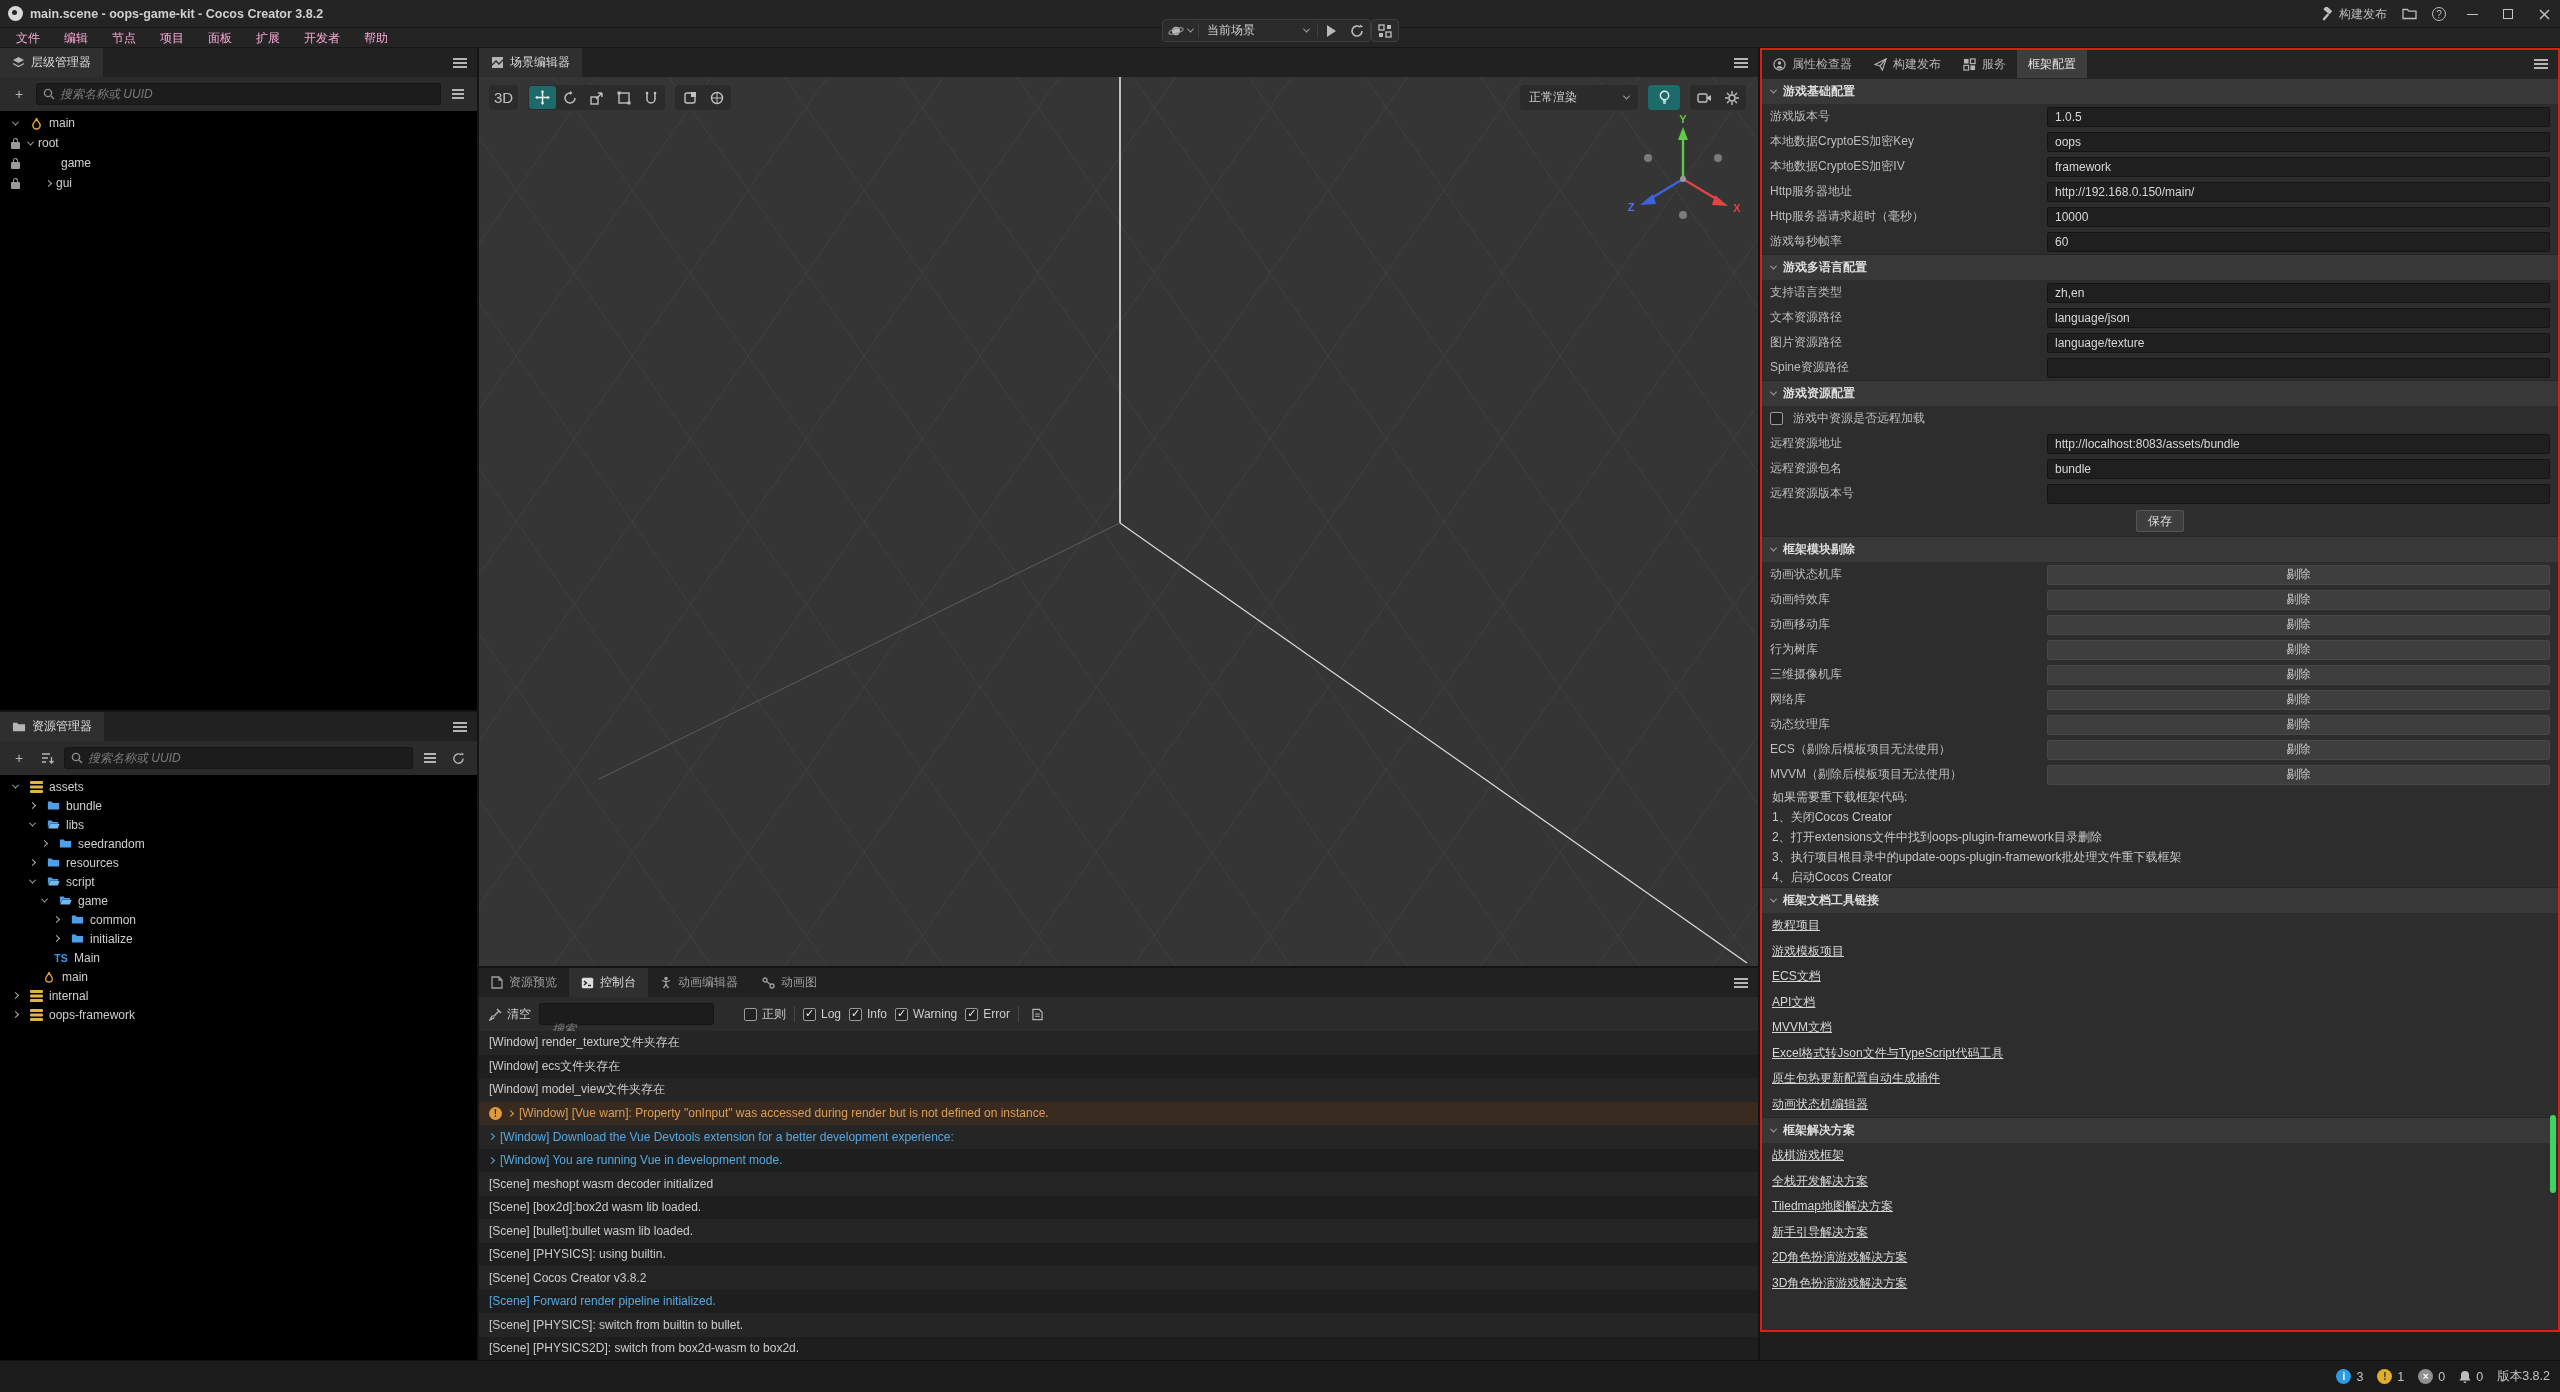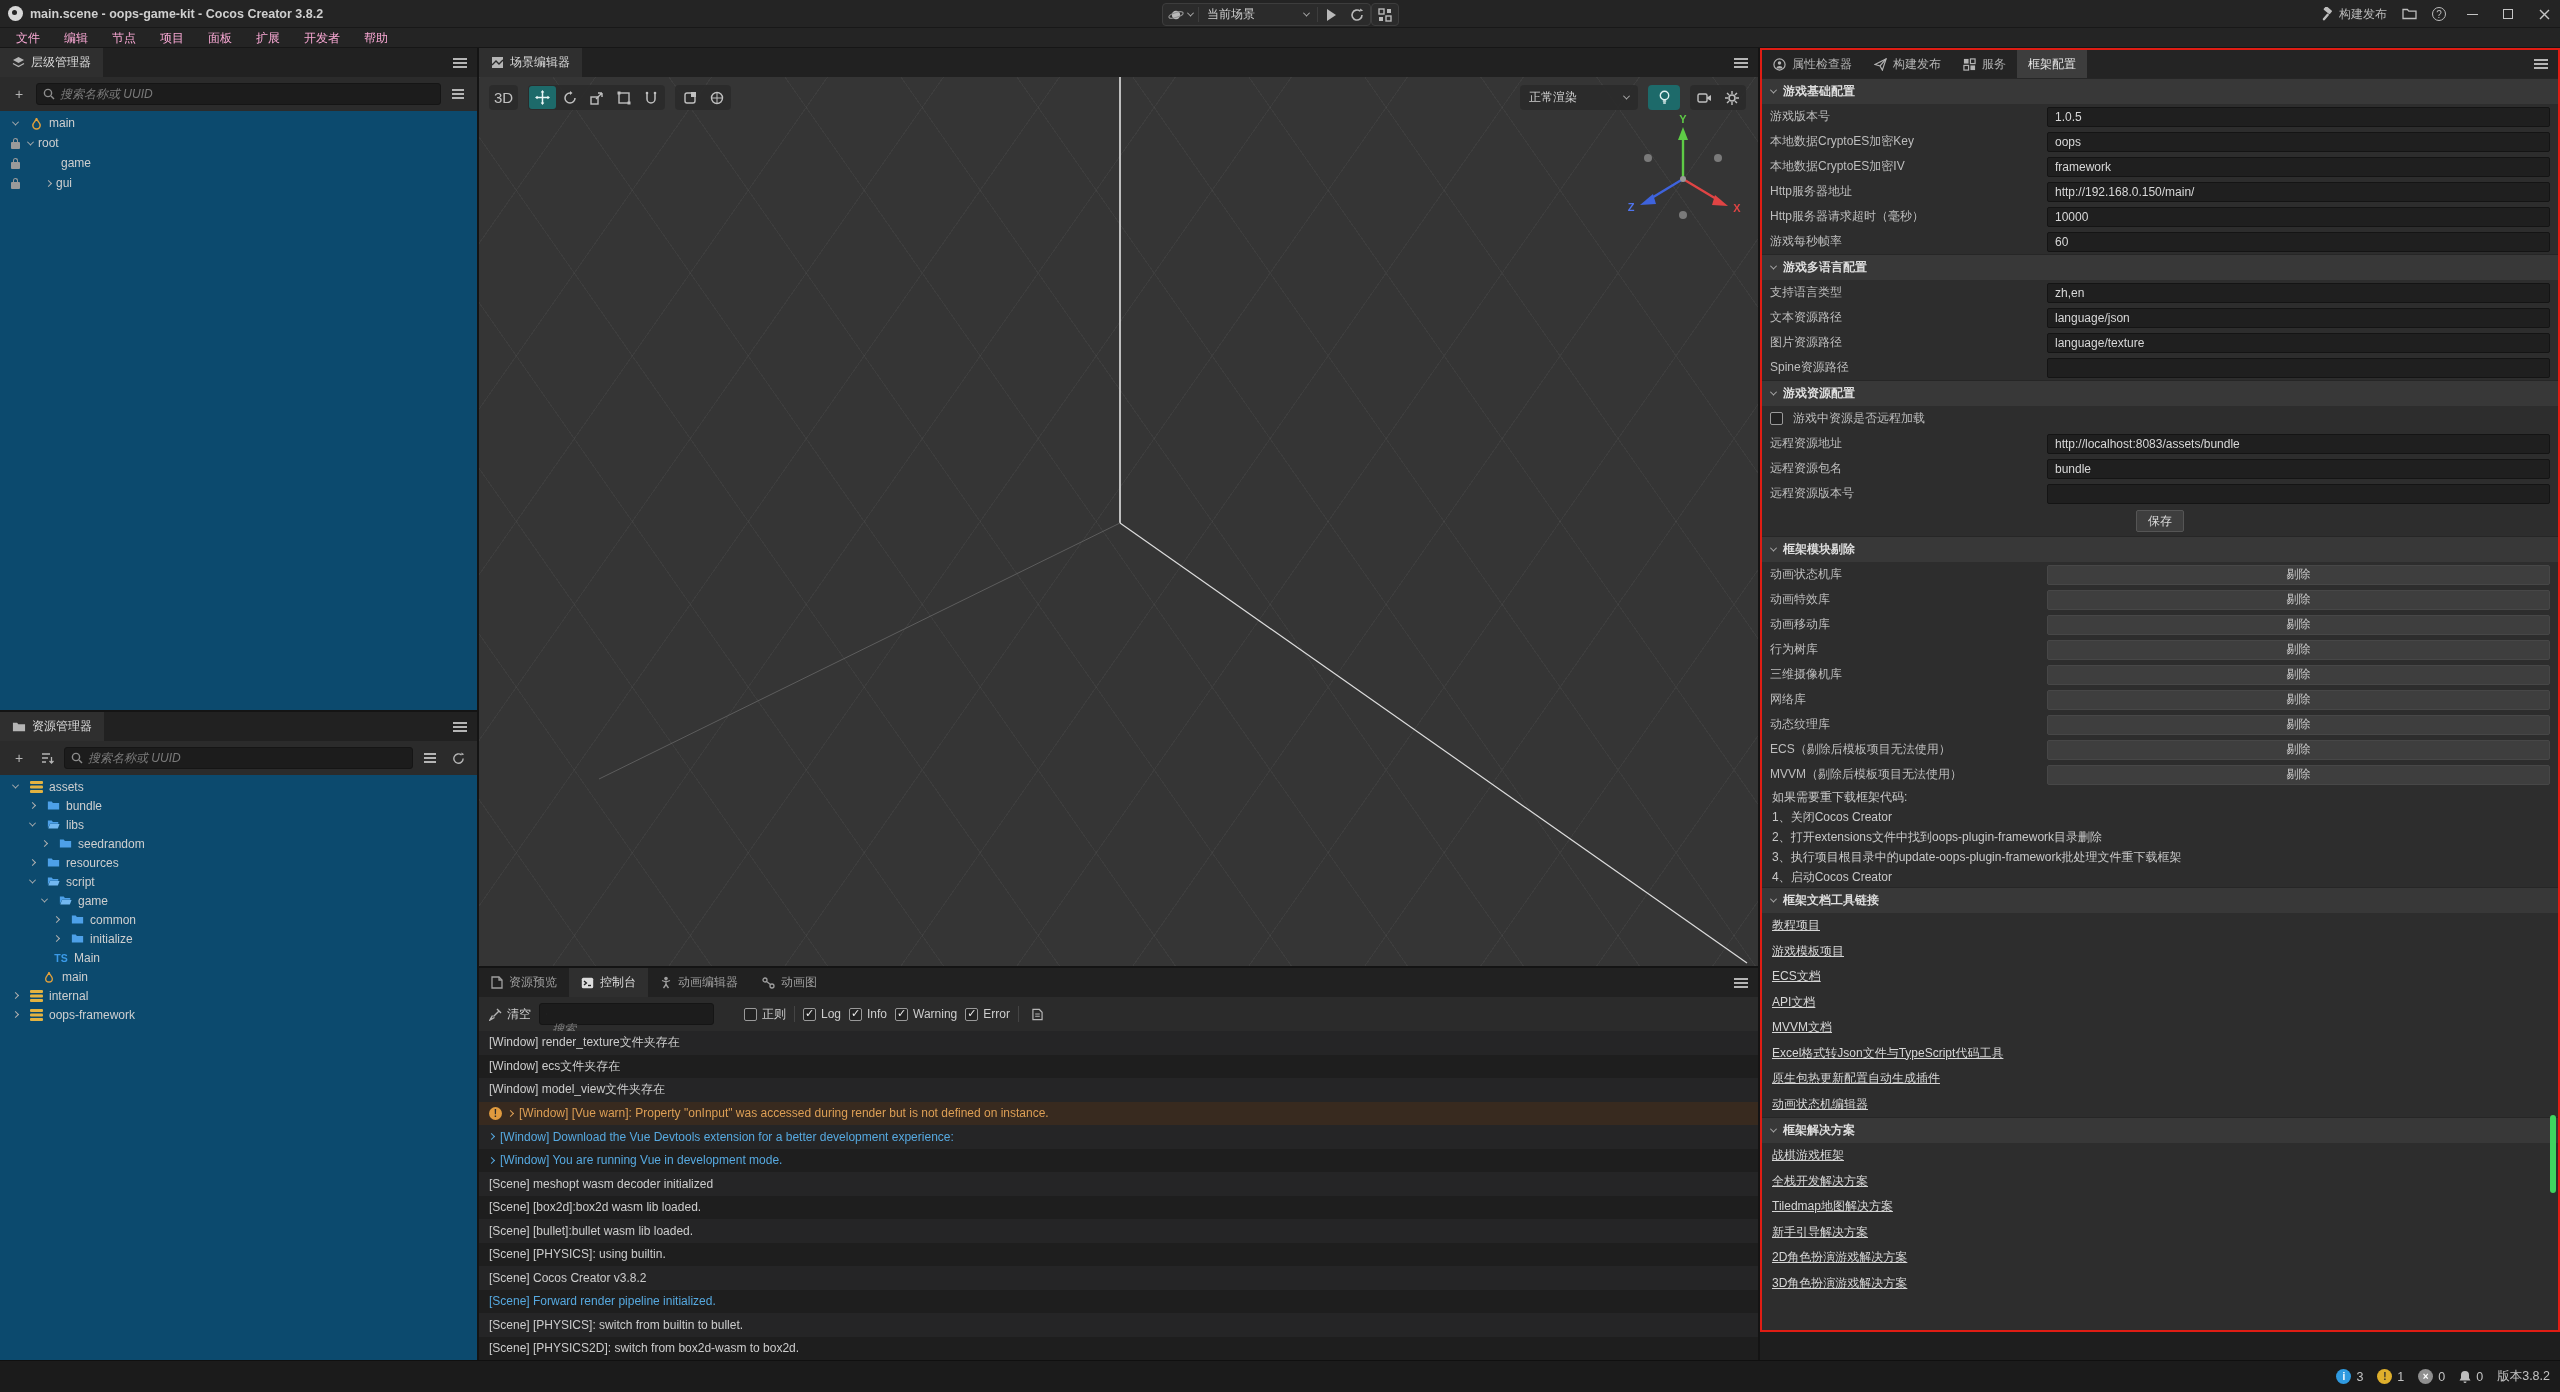--- a/index.html
+++ b/index.html
@@ -2,35 +2,35 @@
 <html><head>
 <meta charset="utf-8">
 <style>
 *{margin:0;padding:0;box-sizing:border-box}
 html,body{width:2560px;height:1392px;overflow:hidden;background:#1a1a1a;
  font-family:"Liberation Sans","DejaVu Sans",sans-serif;font-size:12px;color:#c8c8c8}
 .titlebar{height:28px;background:#242424;border-bottom:1px solid #181818;position:relative;display:flex;align-items:center;padding-left:8px}
 .app-logo{width:15px;height:15px;border-radius:50%;background:#d8d8d8;position:relative;margin-right:7px}
 .app-logo:after{content:"";position:absolute;left:4px;top:4px;width:5px;height:5px;border-radius:50%;background:#242424}
 .app-title{color:#cfcfcf;font-size:12.5px;font-weight:bold}
-.tb-center{position:absolute;left:1162px;top:3px;display:flex;align-items:center}
+.tb-center{position:absolute;left:1162px;top:19px;display:flex;align-items:center}
 .tb-group{display:flex;align-items:center;height:23px;background:#2b2b2b;border:1px solid #3d3d3d;border-radius:4px}
 .tb-btn{height:21px;min-width:26px;display:flex;align-items:center;justify-content:center;color:#b9b9b9;cursor:pointer;padding:0 5px}
 .tb-sep{width:1px;height:15px;background:#3d3d3d}
 .scene-select{display:flex;align-items:center;justify-content:space-between;width:118px;padding:0 8px;color:#cfcfcf}
 .play-tri{width:0;height:0;border-left:9px solid #b9b9b9;border-top:6px solid transparent;border-bottom:6px solid transparent}
 .tb-right{position:absolute;right:0;top:0;height:28px;display:flex;align-items:center;gap:4px}
 .win-btn{width:32px;height:28px;display:flex;align-items:center;justify-content:center;color:#c4c4c4;cursor:pointer}
 .menubar{height:20px;background:#242424;display:flex;align-items:center;padding-left:4px;border-bottom:1px solid #161616}
 .menu-item{padding:0 12px;color:#f9a8d4;cursor:pointer;line-height:20px}
 .workspace{display:flex;height:1312px;gap:2px;background:#141414}
 .leftcol{width:477px;display:flex;flex-direction:column;gap:2px}
 .centercol{width:1279px;display:flex;flex-direction:column;gap:2px}
 .rightcol{width:800px;position:relative;background:#1e1e1e}
-.panel{background:#0c4a6e;display:flex;flex-direction:column;overflow:hidden}
+.panel{background:#000000;display:flex;flex-direction:column;overflow:hidden}
 .tabbar{height:29px;background:#212121;display:flex;align-items:stretch;flex:none;position:relative}
 .ptab{display:flex;align-items:center;gap:6px;padding:0 12px;color:#9f9f9f;cursor:pointer}
 .ptab.active{background:#2f2f2f;color:#dcdcdc}
 .hamb{width:14px;height:10px;background:linear-gradient(#b5b5b5,#b5b5b5) 0 0/14px 2px no-repeat,linear-gradient(#b5b5b5,#b5b5b5) 0 4px/14px 2px no-repeat,linear-gradient(#b5b5b5,#b5b5b5) 0 8px/14px 2px no-repeat;align-self:center;margin-left:auto;margin-right:10px;cursor:pointer;flex:none}
 .search-row{height:34px;display:flex;align-items:center;gap:6px;padding:0 8px;flex:none;background:#2b2b2b}
 .tool-btn{width:22px;height:22px;display:flex;align-items:center;justify-content:center;color:#b5b5b5;cursor:pointer;font-size:14px;flex:none}
 .search-box{flex:1;height:22px;background:#1c1c1c;border:1px solid #151515;border-radius:3px;display:flex;align-items:center;padding:0 6px;gap:5px}
 .search-box input{flex:1;background:transparent;border:none;outline:none;color:#cfcfcf;font-size:12px;font-family:inherit}
 .search-box input::placeholder{color:#7a7a7a;font-style:italic}
 .tree{flex:1;overflow:hidden;padding-top:2px}

